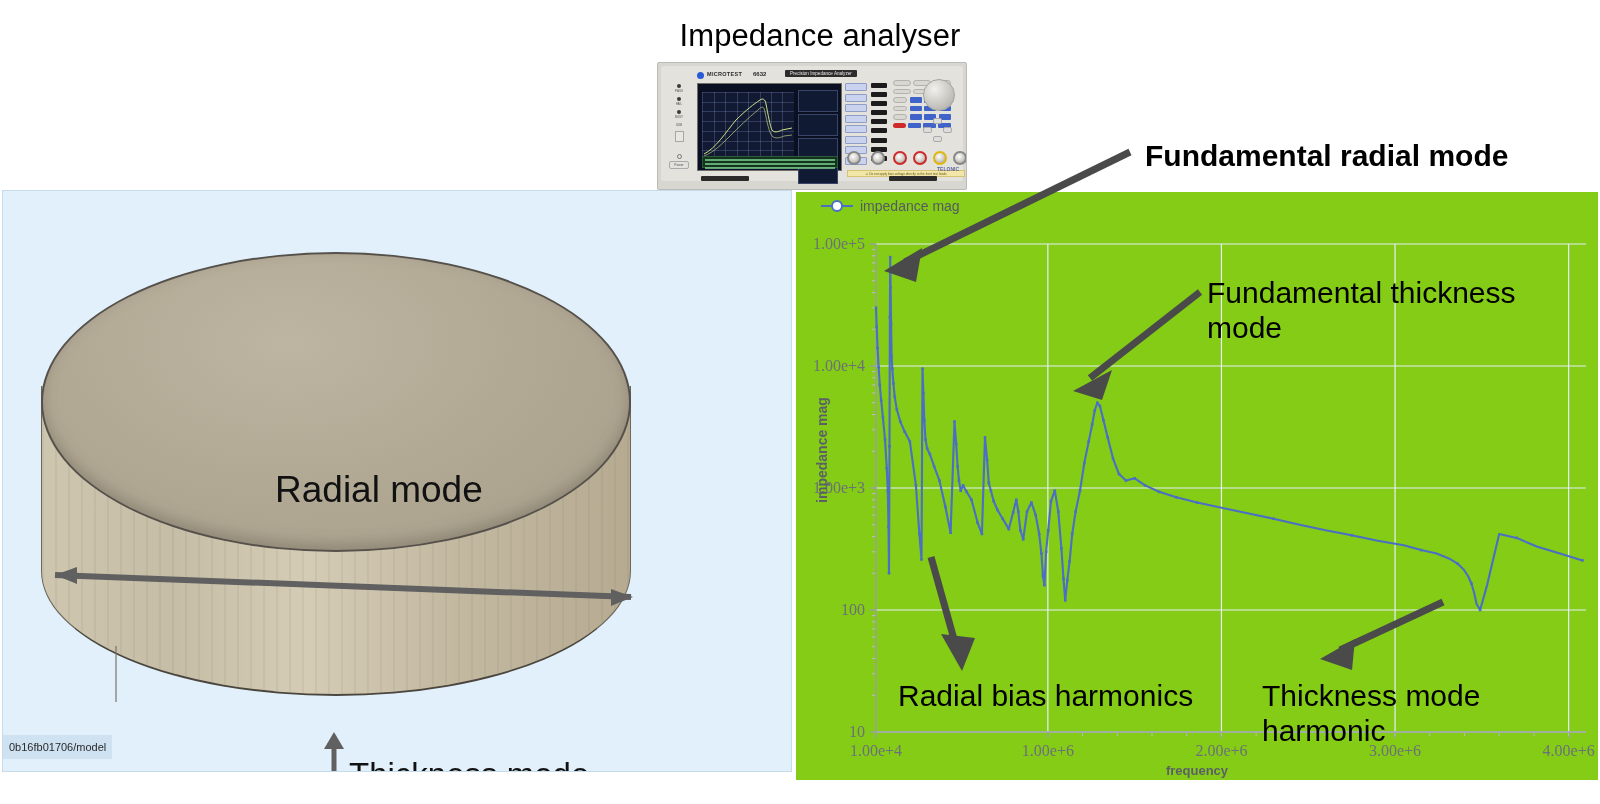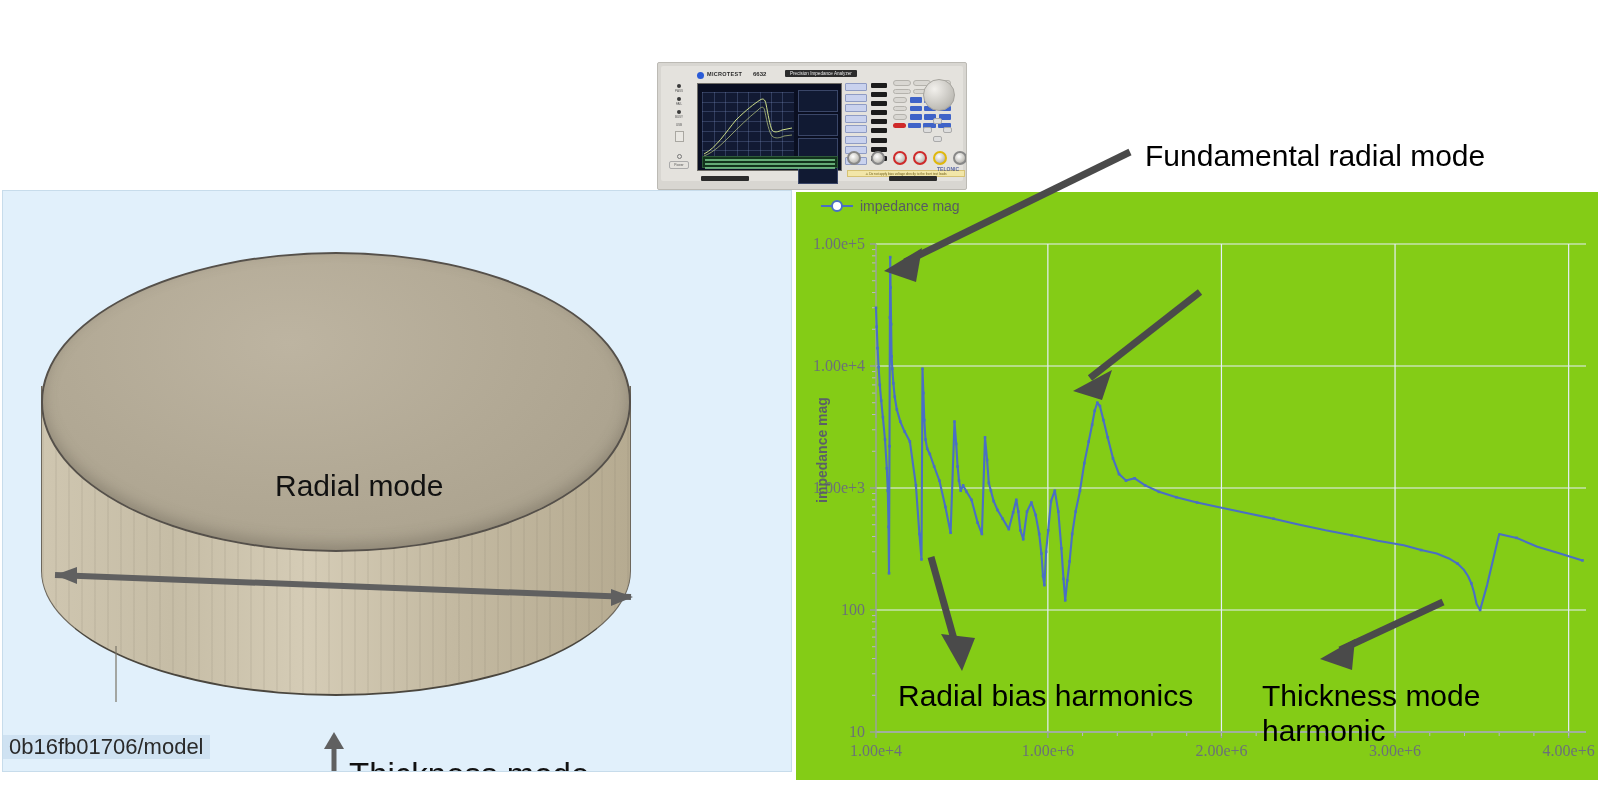--- a/index.html
+++ b/index.html
@@ -107,62 +107,63 @@
     background:radial-gradient(ellipse at 42% 30%, #bdb4a1 0%, #b2a995 48%, #a79e8a 100%);
     border-radius:50%;
     border:2px solid #55504a;
     box-shadow: inset 0 -6px 14px rgba(90,84,72,.35);
   }
   #disc-seam {
     position:absolute; left:112px; top:455px; width:2px; height:56px; background:#7a7468; opacity:.6;
   }
   #radial-arrow { position:absolute; left:30px; top:360px; width:620px; height:70px; }
   #radial-label {
-    position:absolute; left:272px; top:278px; font-size:30px; color:#111; white-space:nowrap;
+    position:absolute; left:272px; top:278px; font-size:37px; color:#111; white-space:nowrap;
   }
   #thickness-arrow { position:absolute; left:316px; top:540px; width:30px; height:90px; }
   #thickness-label {
     position:absolute; left:346px; top:565px; font-size:33px; color:#111; white-space:nowrap;
   }
   #status-bar {
     position:absolute; left:0px; bottom:12px; height:24px; padding:0 6px;
-    background:#cfe2f2; color:#2a2a2a; font-size:22px; line-height:24px; white-space:nowrap;
+    background:#cfe2f2; color:#2a2a2a; font-size:11px; line-height:24px; white-space:nowrap;
   }
 
   
   #plot { position:absolute; left:796px; top:192px; width:802px; height:588px; background:#84cc16; }
   #plot-legend { position:absolute; left:24px; top:6px; display:flex; align-items:center; gap:6px; }
   #plot-legend .lg-text { font-size:14px; color:#565b63; }
   #plot-svg { position:absolute; left:0; top:0; }
   #xlabel {
     position:absolute; left:0; bottom:2px; width:802px; text-align:center;
     font-size:13px; font-weight:bold; color:#5b6068;
   }
   #ylabel {
     position:absolute; left:-54px; top:250px; width:160px; text-align:center;
     font-size:14px; font-weight:bold; color:#5b6068;
     transform: rotate(-90deg);
   }
   .ann {
     position:absolute; font-size:30px; color:#000; line-height:1.18; white-space:pre-line;
   }
-  #ann-fund-radial { left:1145px; top:138px; }
+  #ann-fund-radial { left:1145px; top:138px;font-weight:bold; }
   #ann-fund-thick  { left:1207px; top:275px; }
   #ann-radial-harm { left:898px;  top:678px; }
   #ann-thick-harm  { left:1262px; top:678px; }
   #ann-arrows { position:absolute; left:0; top:0; width:1600px; height:804px; pointer-events:none; }
   #bottom-strip { position:absolute; left:0; bottom:0; width:1600px; height:8px; background:#fff; }
   #bottom-line { position:absolute; left:0; bottom:6px; width:795px; height:2px; background:#4a4a4a; }
 </style>
 </head>
 <body>
 
 <div id="root">
 
   <div id="analyser-block">
+    <div id="analyser-title">Impedance analyser</div>
     <div id="analyser-photo">
       <div class="an-body">
         <div class="an-lefticons">
           <div class="an-licon"></div>
             <div class="an-ltext">PASS</div>
           <div class="an-licon"></div>
             <div class="an-ltext">FAIL</div>
           <div class="an-licon"></div>
             <div class="an-ltext">BUSY</div>
           <div class="an-ltext">USB</div>
@@ -508,23 +509,26 @@
           <rect x="623.7855745721272" y="356.7538733522187" width="2.6" height="2.6" fill="#4a6fc4"></rect>
           <rect x="660.2403422982886" y="370.31422851118407" width="2.6" height="2.6" fill="#4a6fc4"></rect>
           <rect x="674.1278728606358" y="390.16695880590345" width="2.6" height="2.6" fill="#4a6fc4"></rect>
           <rect x="682.8075794621028" y="416.7" width="2.6" height="2.6" fill="#4a6fc4"></rect>
           <rect x="719.2623471882641" y="344.5901179427671" width="2.6" height="2.6" fill="#4a6fc4"></rect>
           <rect x="785.2281173594132" y="367.10209798705745" width="2.6" height="2.6" fill="#4a6fc4"></rect>
         </g>
     </svg>
 
     <div id="ylabel">impedance mag</div>
+    <div id="xlabel">frequency</div>
   </div>
 
   <div class="ann" id="ann-fund-radial">Fundamental radial mode</div>
+  <div class="ann" id="ann-fund-thick">Fundamental thickness
+mode</div>
   <div class="ann" id="ann-radial-harm">Radial bias harmonics</div>
   <div class="ann" id="ann-thick-harm">Thickness mode
 harmonic</div>
 
   <svg id="ann-arrows" viewBox="0 0 1600 804">
     <g stroke="#4a4a4a" stroke-width="7" fill="#4a4a4a">
       <line x1="1130" y1="152" x2="905" y2="262"></line>
       <polygon points="884,271 922,248 916,282" stroke="none"></polygon>
       <line x1="1200" y1="292" x2="1090" y2="378"></line>
       <polygon points="1073,391 1112,370 1102,400" stroke="none"></polygon>

